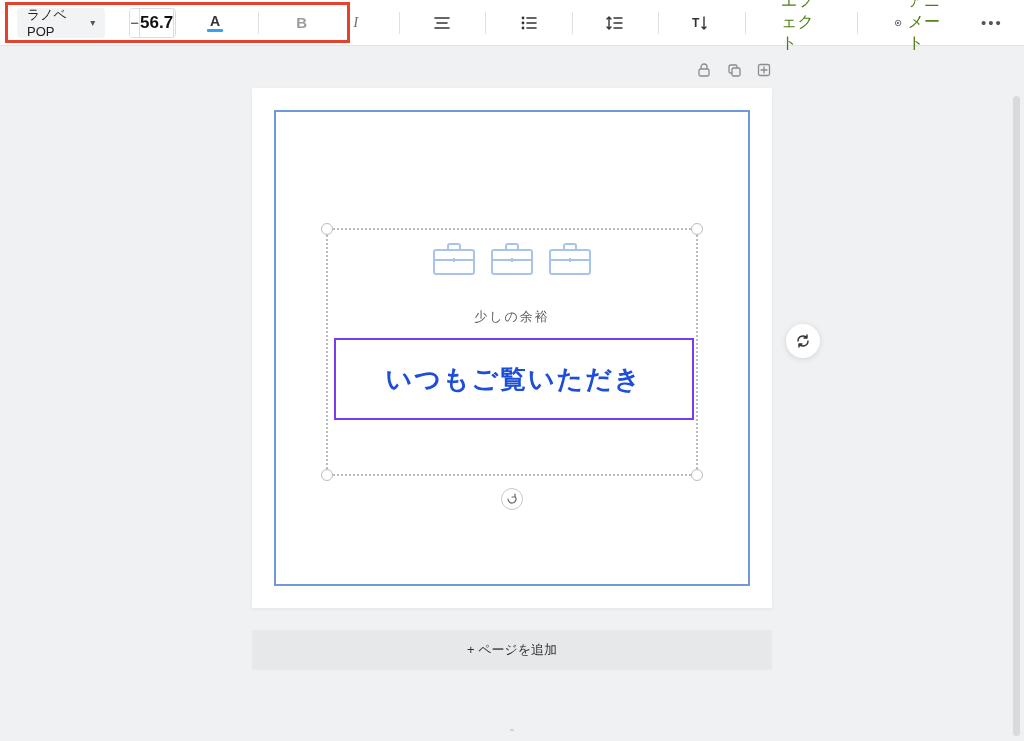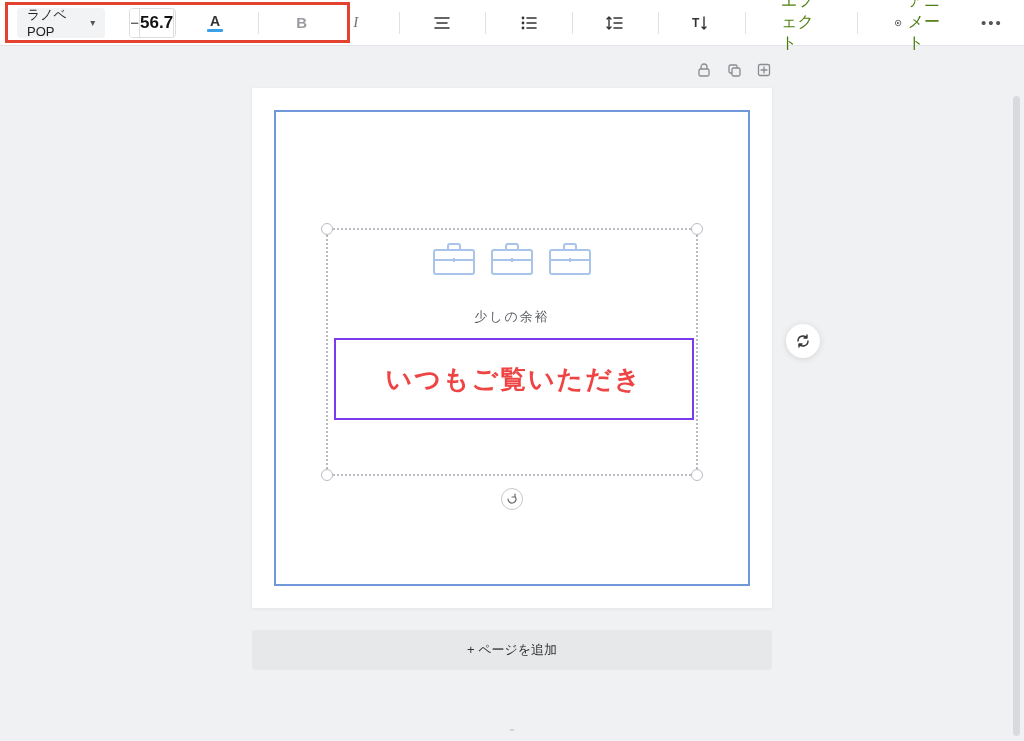--- a/index.html
+++ b/index.html
@@ -129,21 +129,21 @@
     width: 360px; height: 82px;
     border: 2px solid #7a3bf0;
     background: rgba(255,255,255,.4);
     display:flex; flex-direction:column; align-items:center; justify-content:center;
     gap: 2px;
   }
   .main-text-line {
     font-size: 26px;
     letter-spacing: 2px;
     font-weight: 800;
-    color: #ef4444;
+    color: #1d4ed8;
     white-space: nowrap;
   }
 
   .rotate-btn {
     position:absolute; left:50%; transform:translateX(-50%);
     bottom:-36px;
     width:22px; height:22px; border:1px solid #c5c8cc; border-radius:50%;
     background:#fff; display:flex; align-items:center; justify-content:center;
     font-size:12px; color:#555;
   }

